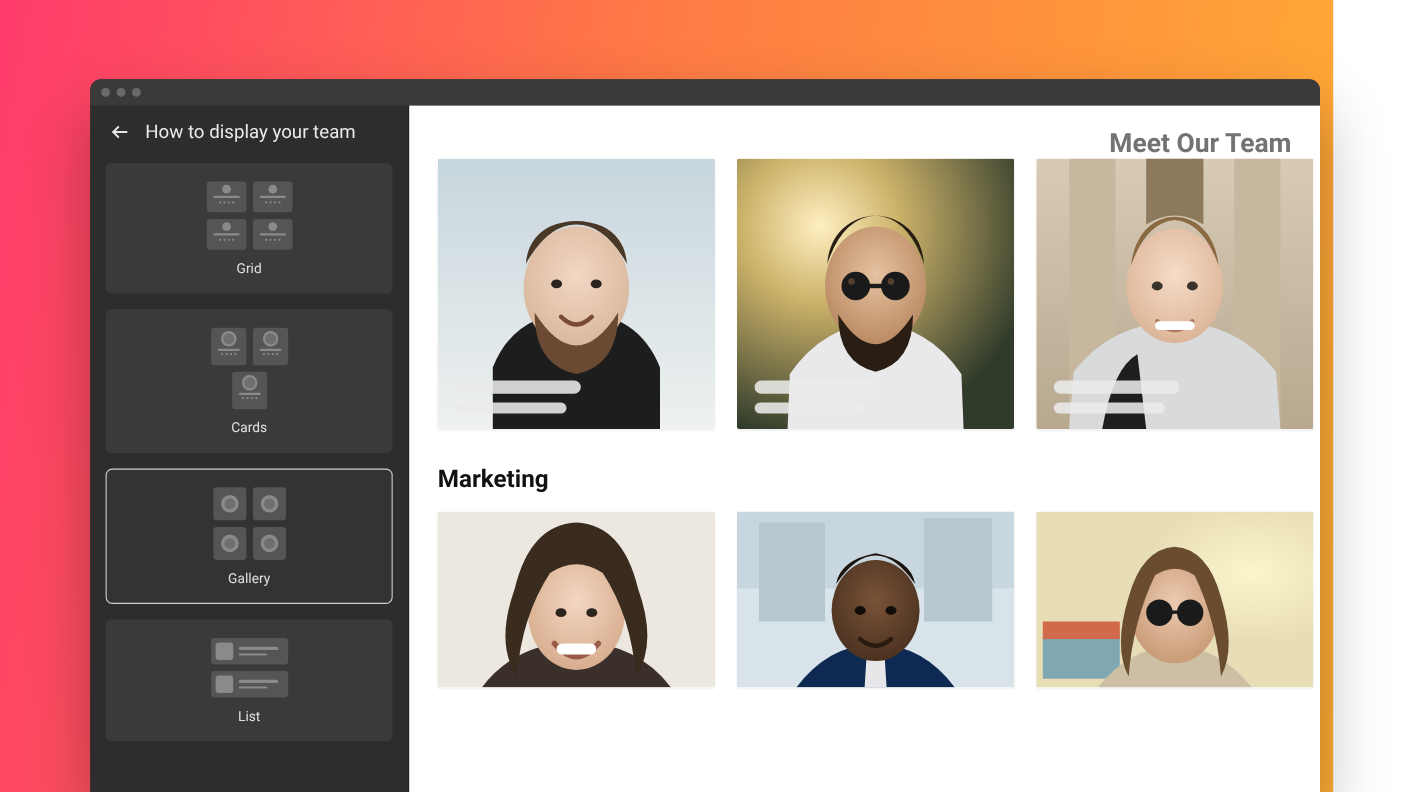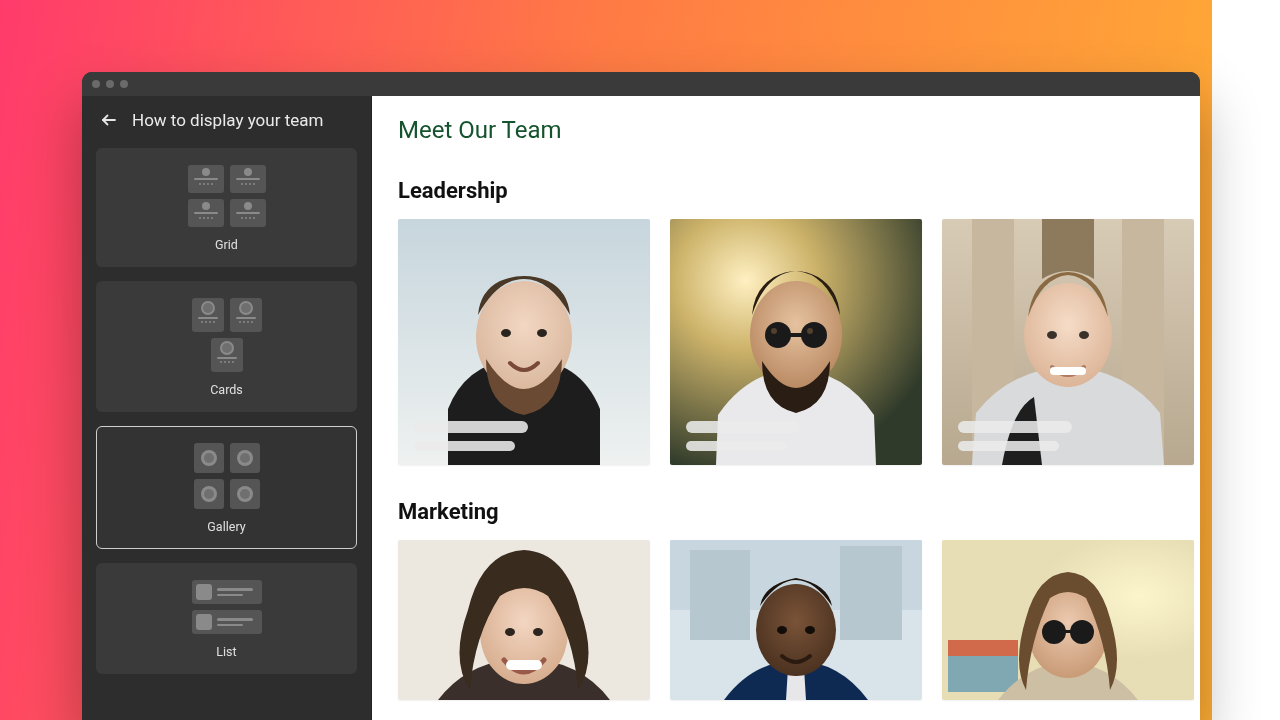--- a/index.html
+++ b/index.html
@@ -103,21 +103,21 @@
   .list-lines .ln1 { width:36px; height:3px; background:#8a8a8a; border-radius:2px;}
   .list-lines .ln2 { width:26px; height:2px; background:#8a8a8a; border-radius:2px;}
 
   
   .main {
     flex:1; background:#ffffff; color:#111;
     overflow:hidden;
     padding: 0 0 0 0;
   }
   .main-inner { padding: 20px 26px 0 26px; }
-  .page-title { text-align:left; font-size:24px; font-weight:400; color:#14532d; }
+  .page-title { text-align:right; font-size:24px; font-weight:700; color:#737373; }
   .section-title { font-size:22px; font-weight:700; margin-top:34px; margin-bottom:16px; color:#111;}
   .gallery-row { display:flex; gap:20px; }
   .photo {
     width: 252px; height: 246px; border-radius:2px; overflow:hidden; position:relative; flex:0 0 auto;
     box-shadow: 0 1px 2px rgba(0,0,0,0.06);
   }
   .photo svg { width:100%; height:100%; display:block;}
   .caption-skel { position:absolute; left:16px; bottom:14px; right:16px; display:flex; flex-direction:column; gap:8px;}
   .skel { height:10px; border-radius:6px; background: rgba(235,235,235,0.88);}
   .skel.s1 { width:52%; height:12px;}
@@ -281,21 +281,20 @@
             <span class="option-label">List</span>
           </div>
 
         </div>
       </aside>
 
       <main class="main">
         <div class="main-inner">
           <h1 class="page-title">Meet Our Team</h1>
 
-          <h2 class="section-title">Leadership</h2>
           <div class="gallery-row">
 
             <div class="photo">
               <svg viewBox="0 0 252 246" preserveAspectRatio="xMidYMid slice">
                 <defs>
                   <linearGradient id="sky1" x1="0" y1="0" x2="0" y2="1">
                       <stop offset="0" stop-color="#c7d6dd"></stop>
                       <stop offset="1" stop-color="#eef1f0"></stop>
                     </linearGradient>
                   <radialGradient id="face1" cx="50%" cy="40%" r="60%">

